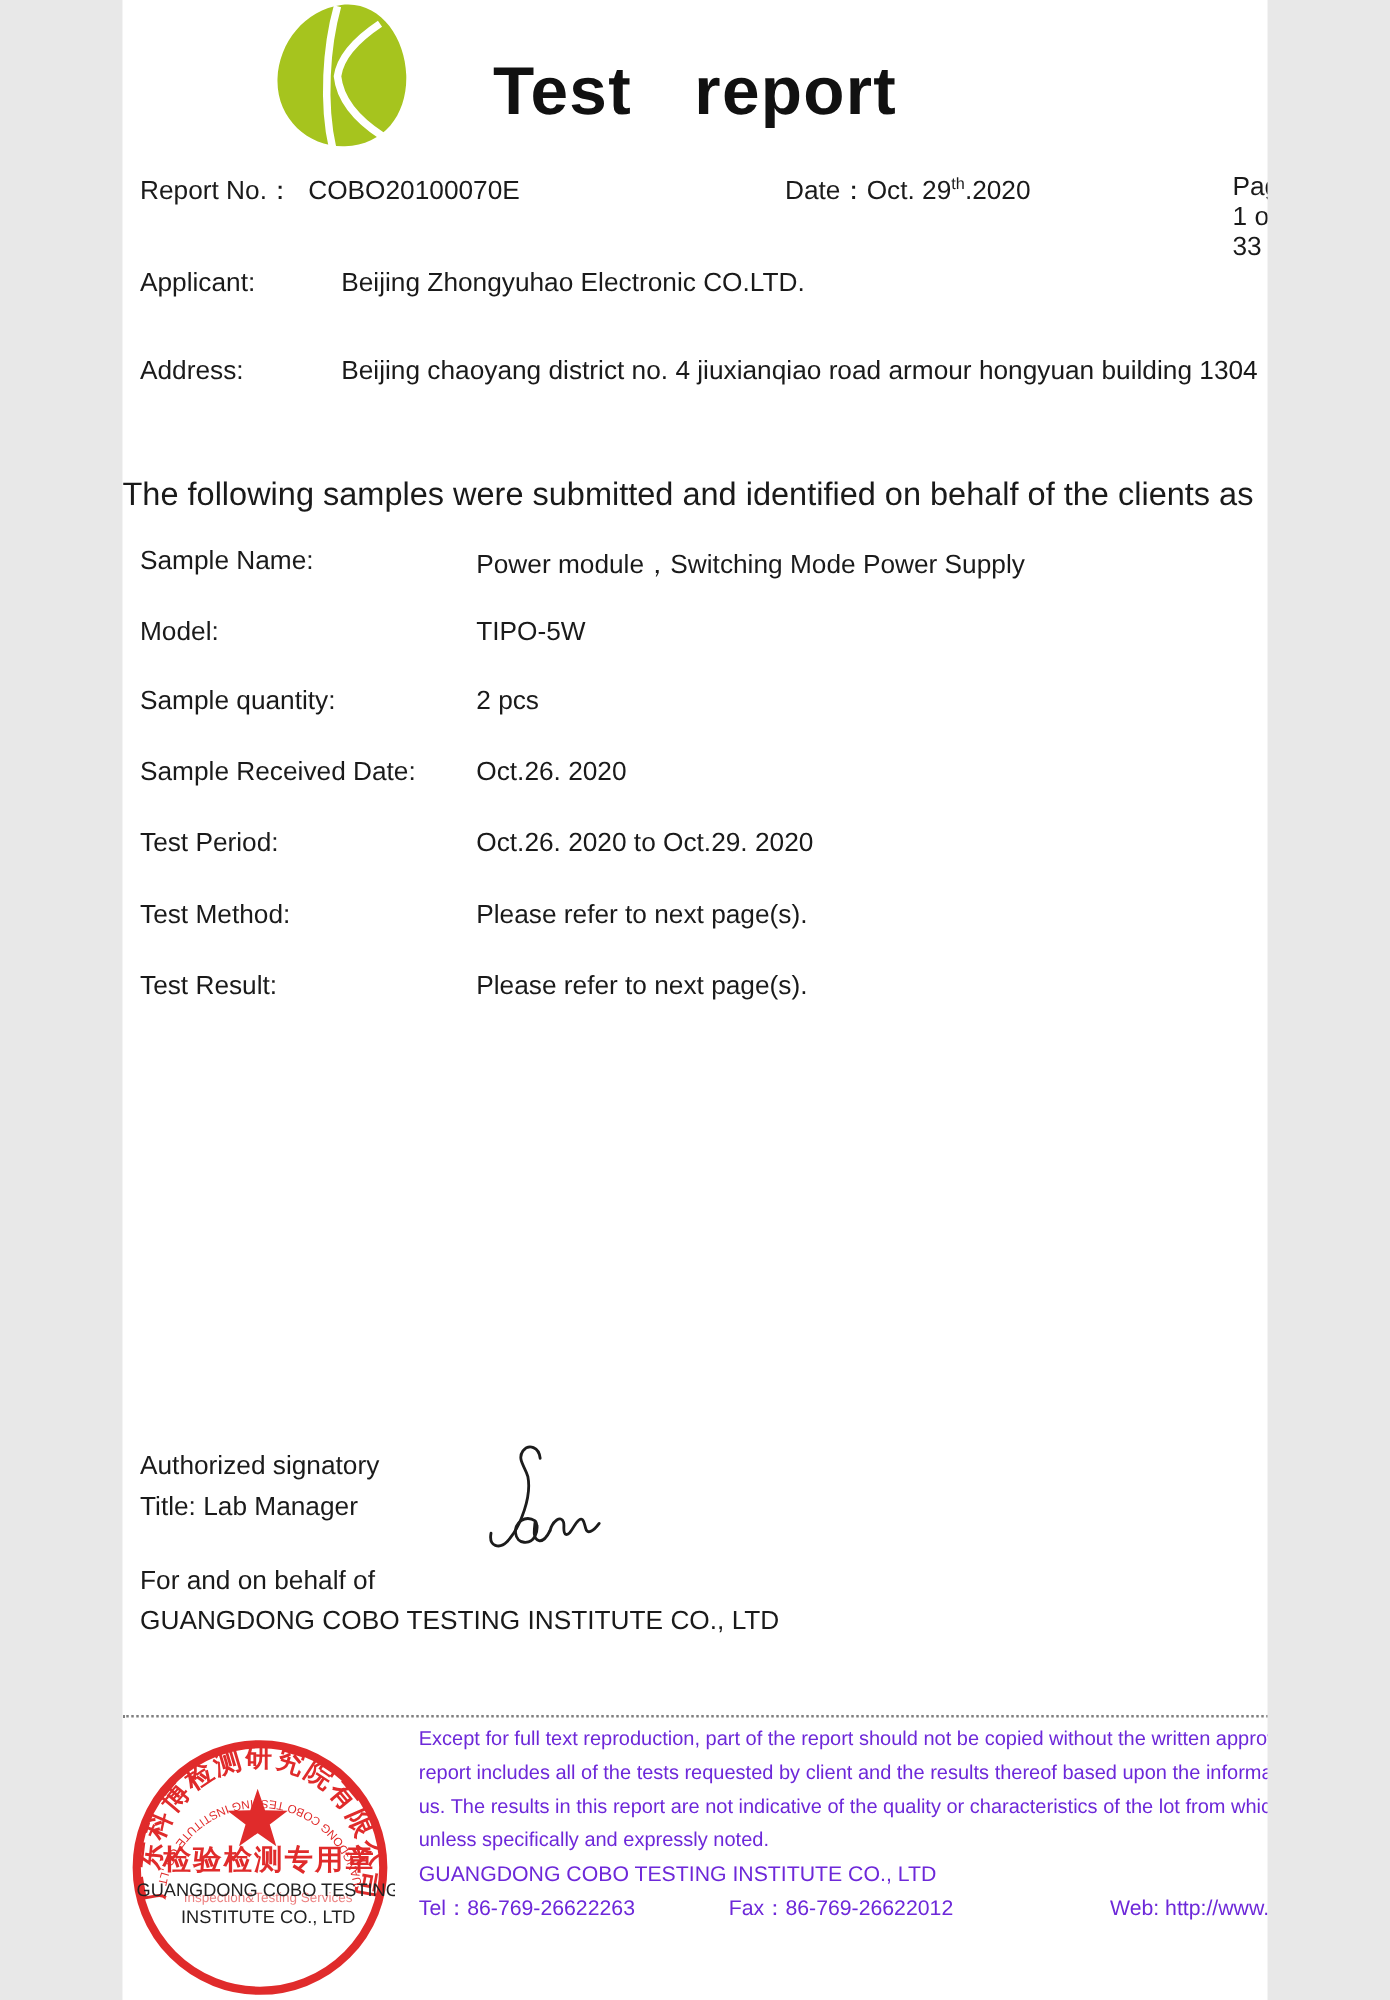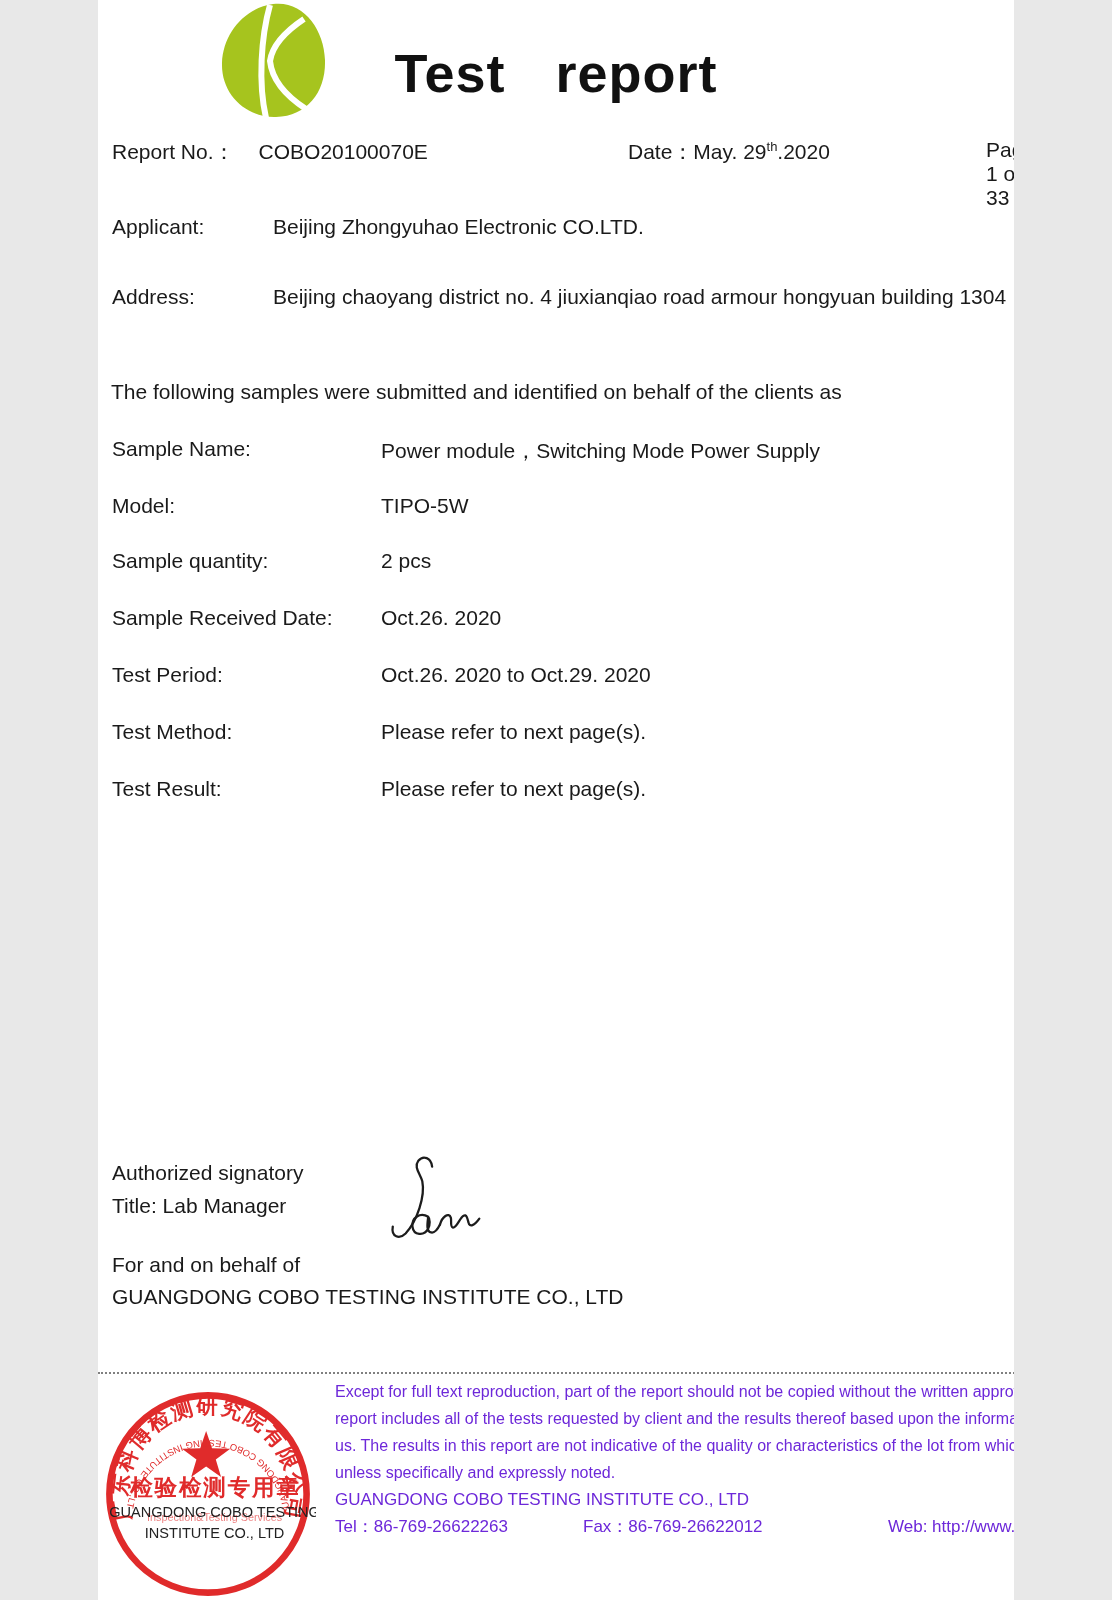--- a/index.html
+++ b/index.html
@@ -22,32 +22,32 @@
     left: 0; top: 42px; width: 100%;
     text-align: center;
     font-size: 54px;
     font-weight: bold;
     letter-spacing: 1px;
     word-spacing: 34px;
     color: #111;
   }
   .meta-row { left: 0; top: 138px; width: 100%; height: 30px; font-size: 21px; }
   .meta-report { position: absolute; left: 14px; top: 0; }
-  .meta-report .val { margin-left: 24px; }
+  .meta-report .val { margin-left: 12px; }
   .meta-date { position: absolute; left: 530px; top: 0; }
   .meta-date sup { font-size: 13px; }
   .meta-page { position: absolute; left: 888px; top: 0; }
 
   
   .row { left: 0; width: 100%; font-size: 21px; }
   .row .lbl { position: absolute; left: 14px; white-space: nowrap; }
   .row .val { position: absolute; left: 175px; white-space: nowrap; }
   .row.sample .val { left: 283px; }
 
-  .intro-line { left: 13px; top: 380px; font-size: 21px; }
+  .intro-line { left: 0; top: 380px; font-size: 26px; }
 
   
   .sig-left { left: 14px; top: 1156px; font-size: 21px; line-height: 33px; }
   .sig-svg { left: 283px; top: 1150px; width: 118px; height: 102px; }
   .behalf-block { left: 14px; top: 1249px; font-size: 21px; line-height: 32px; }
 
   
   .dotted-divider {
     left: 0; top: 1372px; width: 1112px; height: 0;
     border-top: 2px dotted #808080;
@@ -73,21 +73,21 @@
     <path d="M88,16 C67,30 56,44 54,58 C56,77 70,93 90,106" fill="none" stroke="#ffffff" stroke-width="6"></path>
   </svg>
 
   <div class="abs report-title">Test report</div>
 
   <div class="abs meta-row">
     <span class="meta-report">
       <span>Report No.：</span><span class="val">COBO20100070E</span>
     </span>
     <span class="meta-date">
-      <span>Date：</span><span>May. 29</span><sup>th</sup><span>.2020</span>
+      <span>Date：</span><span>Oct. 29</span><sup>th</sup><span>.2020</span>
     </span>
     <span class="meta-page">Page 1 of 33</span>
   </div>
 
   <div class="abs row" style="top:215px;">
     <span class="lbl">Applicant:</span>
     <span class="val">Beijing Zhongyuhao Electronic CO.LTD.</span>
   </div>
   <div class="abs row" style="top:285px;">
     <span class="lbl">Address:</span>

